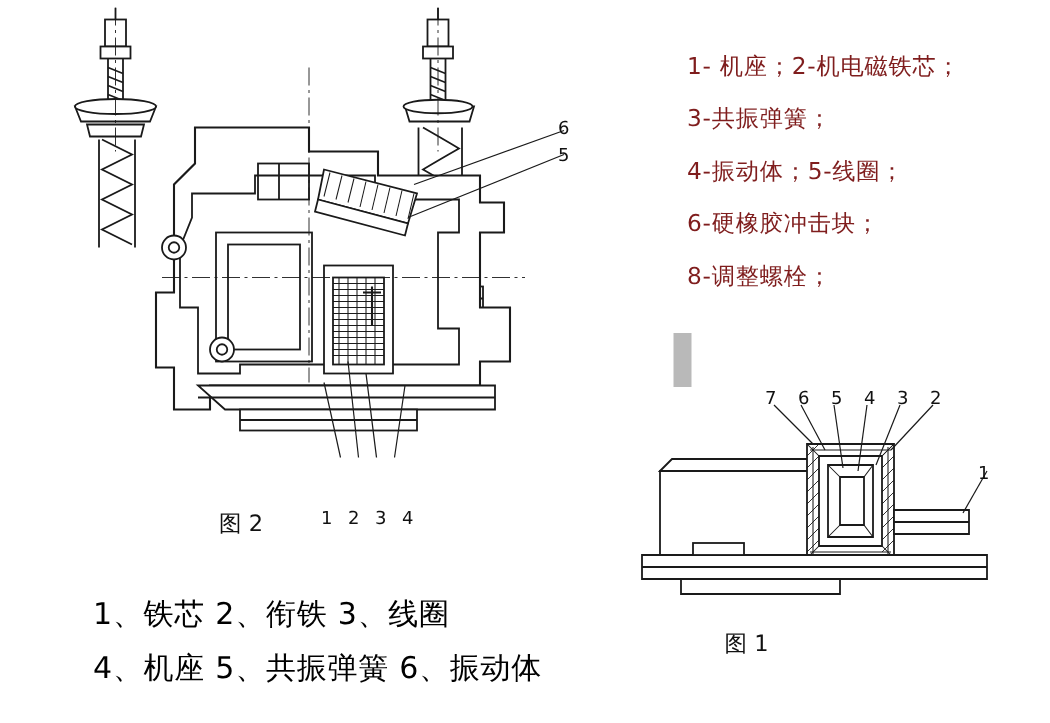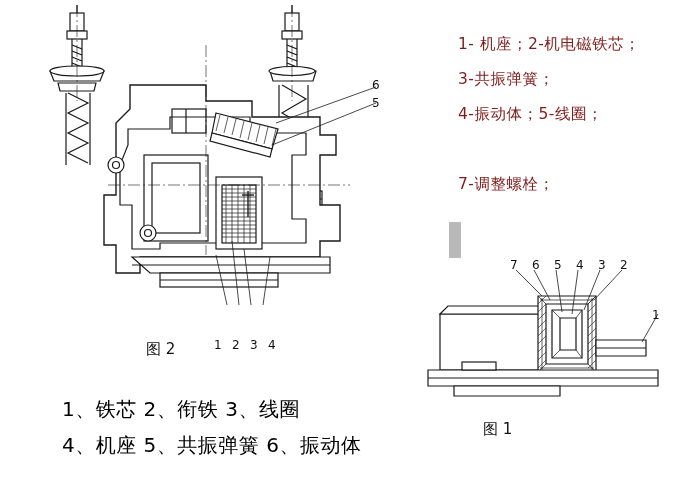--- a/index.html
+++ b/index.html
@@ -197,21 +197,22 @@
   <div class="callout" style="left:214px; top:338px;">1</div>
   <div class="callout" style="left:232px; top:338px;">2</div>
   <div class="callout" style="left:250px; top:338px;">3</div>
   <div class="callout" style="left:268px; top:338px;">4</div>
 
   <div class="caption" style="left:146px; top:340px;text-align:right;">图 2</div>
 
   <div class="legend-line" style="left:458px; top:34px;">1-  机座；2-机电磁铁芯；</div>
   <div class="legend-line" style="left:458px; top:69px;">3-共振弹簧；</div>
   <div class="legend-line" style="left:458px; top:104px;">4-振动体；5-线圈；</div>
-  <div class="legend-line" style="left:458px; top:174px;">7-调整螺栓；</div>
+  <div class="legend-line" style="left:458px; top:139px;">6-硬橡胶冲击块；</div>
+  <div class="legend-line" style="left:458px; top:174px;">8-调整螺栓；</div>
 
   <div class="greybar" style="left:449px; top:222px; width:12px; height:36px;"></div>
 
   <div class="abs" style="left:420px; top:252px;">
     <svg width="270" height="170" viewBox="0 0 270 170">
       <g stroke="#1a1a1a" fill="none" stroke-width="1.2">
 
         <path d="M20 62 L20 118 L120 118 L120 62 Z" fill="#fff"></path>
         <path d="M20 62 L28 54 L128 54 L120 62 Z" fill="#fff"></path>
         <line x1="128" y1="54" x2="128" y2="110"></line>

